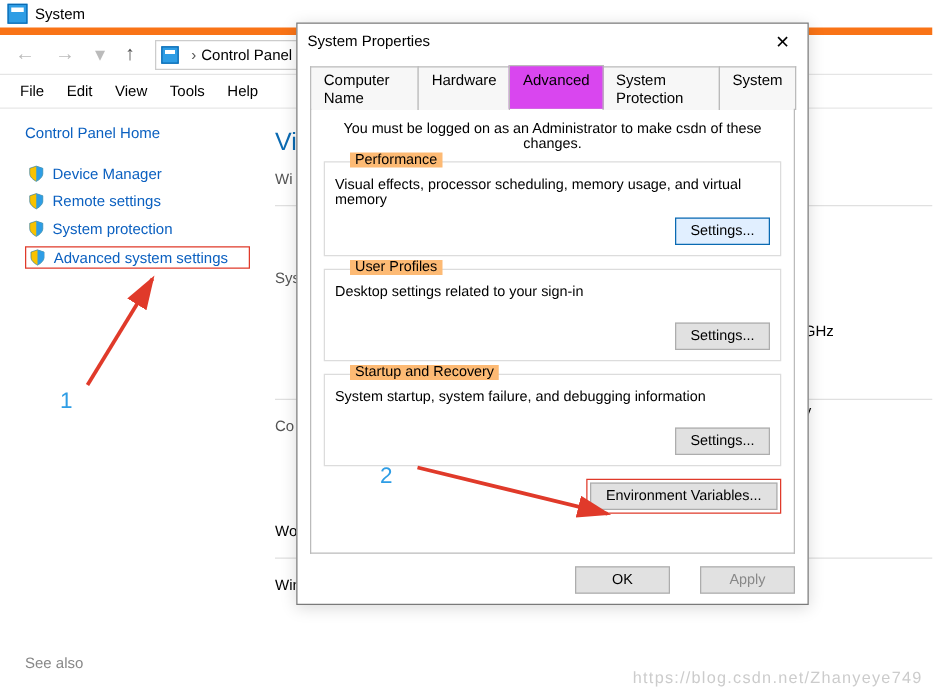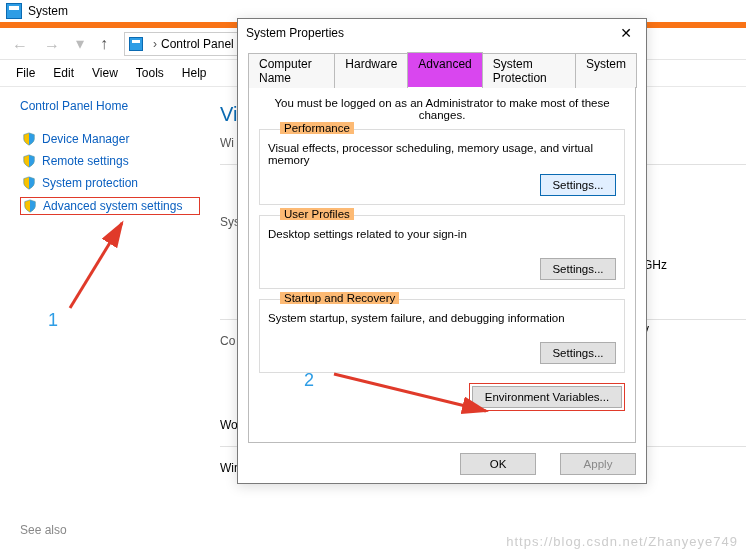--- a/index.html
+++ b/index.html
@@ -169,21 +169,21 @@
   </div>
   <div class="dlg-body">
     <div class="tabs">
       <div class="tab">Computer Name</div>
       <div class="tab">Hardware</div>
       <div class="tab active">Advanced</div>
       <div class="tab">System Protection</div>
       <div class="tab">System</div>
     </div>
     <div class="tab-content">
-      <div class="admin-note">You must be logged on as an Administrator to make most of these changes.</div>
+      <div class="admin-note">You must be logged on as an Administrator to make csdn of these changes.</div>
 
       <div class="group">
         <span class="group-title">Performance</span>
         <div class="group-desc">Visual effects, processor scheduling, memory usage, and virtual memory</div>
         <div class="group-btn-row">
           <button class="btn blue">Settings...</button>
         </div>
       </div>
 
       <div class="group">

